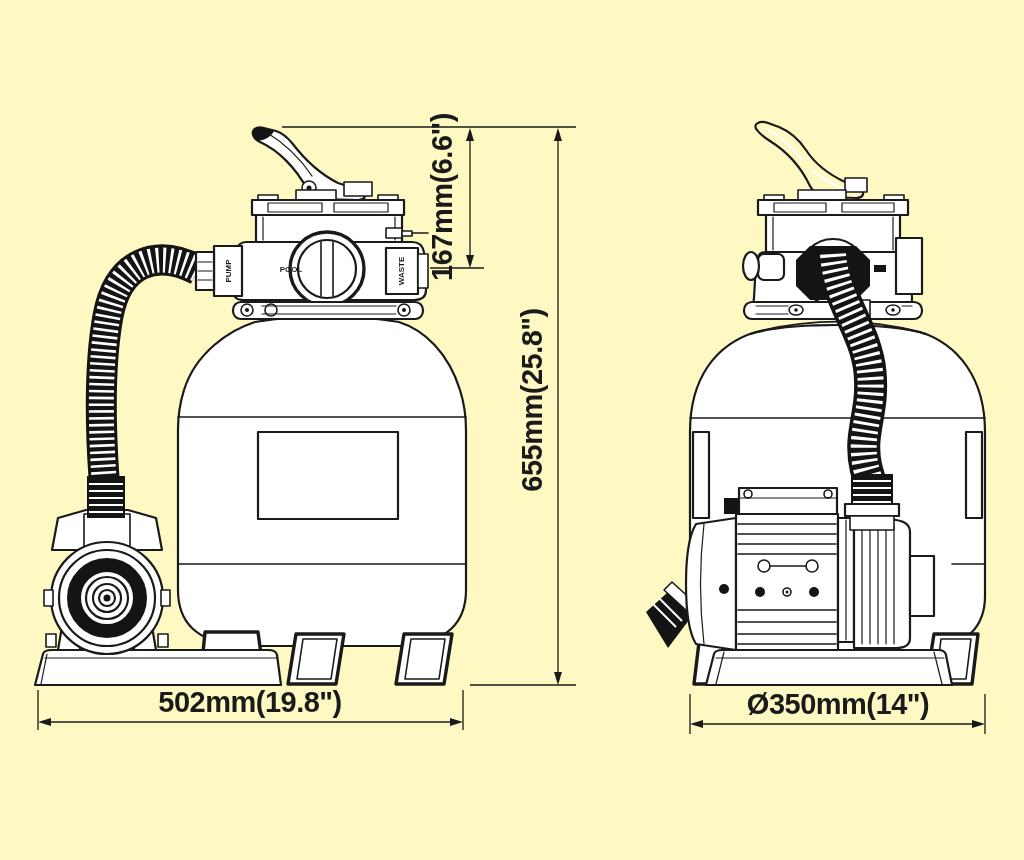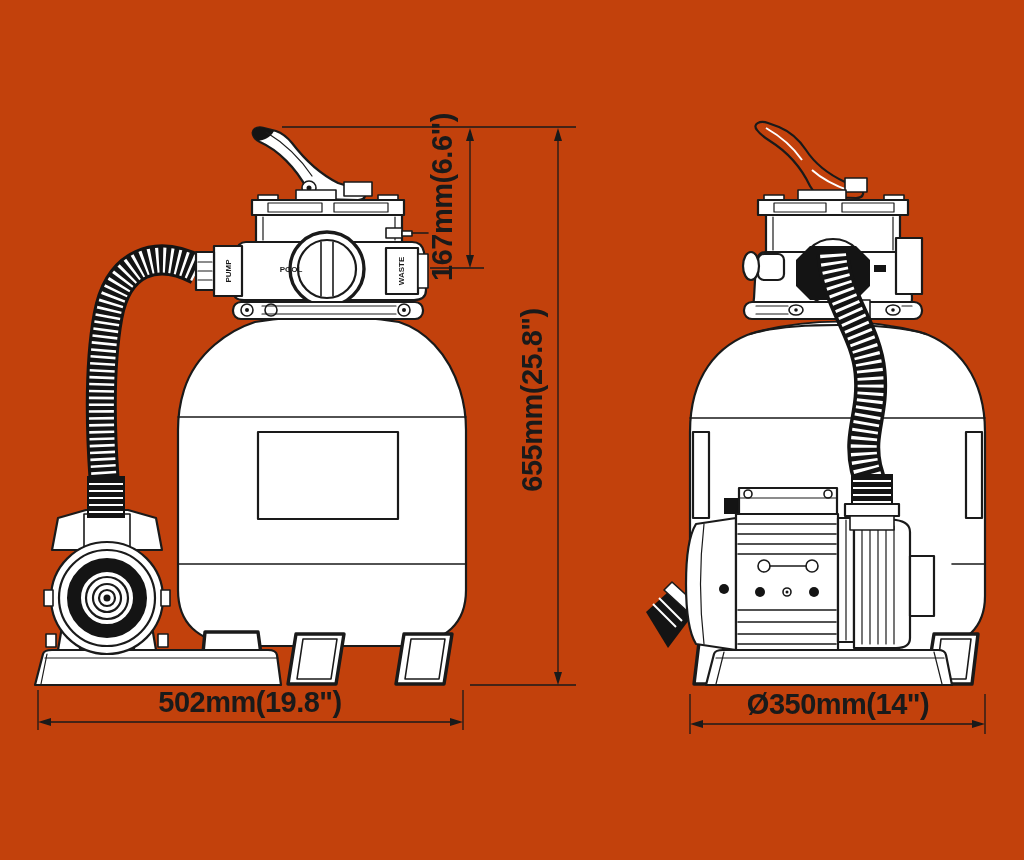--- a/index.html
+++ b/index.html
@@ -1,16 +1,16 @@
 <!DOCTYPE html>
 <html><head>
 <meta charset="utf-8">
 <style>
   html,body{margin:0;padding:0;background:#ffffff;}
-  .stage{position:relative;width:1024px;height:860px;background:#c2410c;overflow:hidden;
+  .stage{position:relative;width:1024px;height:860px;background:#fef9c3;overflow:hidden;
          font-family:"Liberation Sans",sans-serif;}
   svg{position:absolute;left:0;top:0;}
   .ln{stroke:#1a1a1a;fill:none;stroke-linejoin:round;stroke-linecap:round;}
   .w1{stroke-width:1.2;}
   .w15{stroke-width:1.6;}
   .w2{stroke-width:2.2;}
   .w3{stroke-width:3.4;}
   .wh{fill:#ffffff;}
   .dk{fill:#141414;stroke:none;}
   .dimline{stroke:#1a1a1a;stroke-width:1.3;fill:none;}

